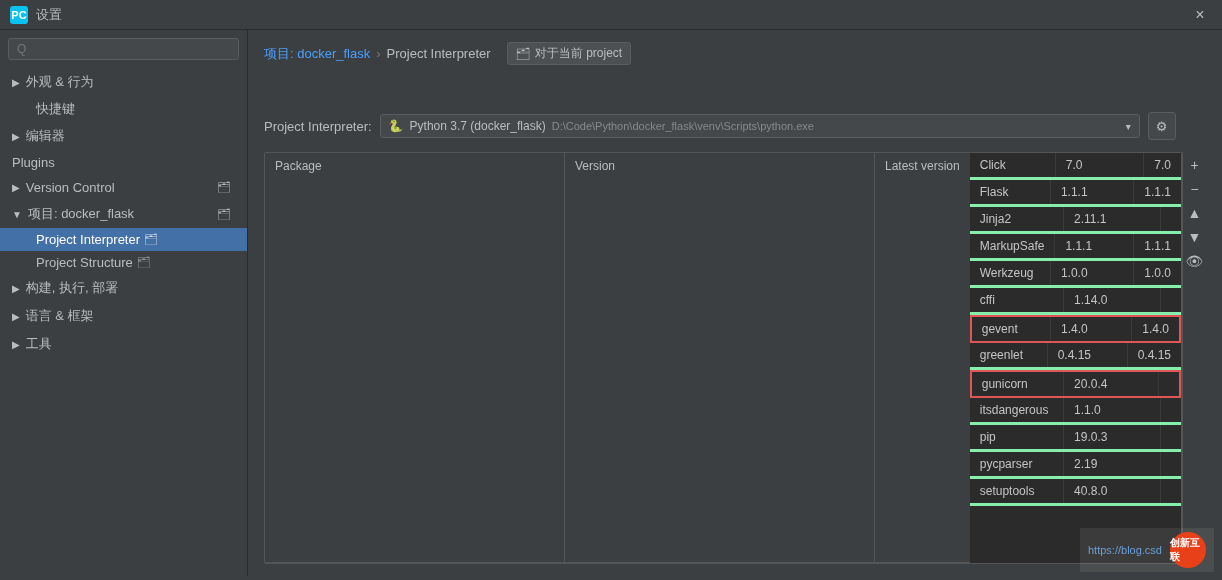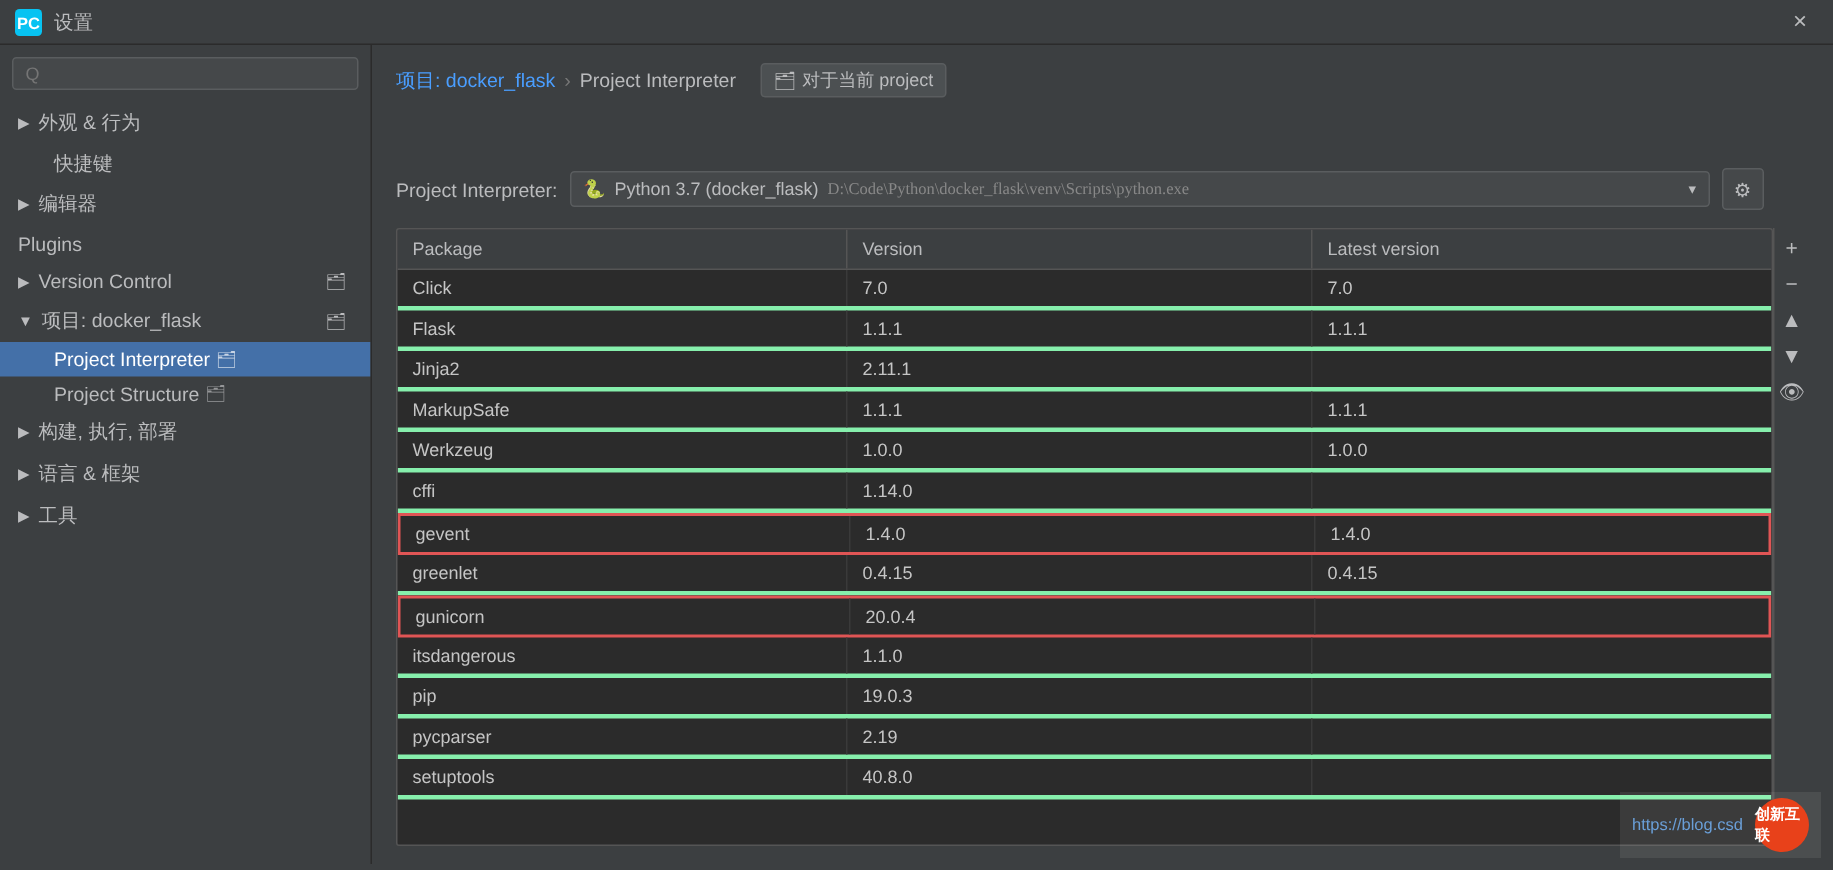--- a/index.html
+++ b/index.html
@@ -193,21 +193,21 @@
       cursor: pointer;
       color: #bbbcbe;
     }
     
     .table-container {
       flex: 1;
       overflow: hidden;
       border: 1px solid #555;
       border-radius: 2px;
       display: flex;
-      flex-direction: column;
+      flex-direction: row;
     }
     .table-header {
       display: flex;
       background: #3c3f41;
       border-bottom: 1px solid #555;
       font-size: 12px;
       color: #bbbcbe;
     }
     .table-header .col-package {
       width: 300px;
@@ -391,21 +391,21 @@
           <span>🗂</span>
           <span>对于当前 project</span>
         </div>
       </div>
 
       <div class="interpreter-row">
         <span class="interpreter-label">Project Interpreter:</span>
         <div class="interpreter-select">
           <span class="python-icon">🐍</span>
           <span>Python 3.7 (docker_flask)</span>
-          <span style="color:#888; margin-left:6px; font-size:11px;font-family:Liberation Serif, serif;">D:\Code\Python\docker_flask\venv\Scripts\python.exe</span>
+          <span style="color:#888; margin-left:6px; font-size:11px;">D:\Code\Python\docker_flask\venv\Scripts\python.exe</span>
           <span class="chevron">▾</span>
         </div>
         <div class="gear-btn">
           <span>⚙</span>
         </div>
       </div>
 
       <div class="table-area">
         <div class="table-container">
           <div class="table-header">

